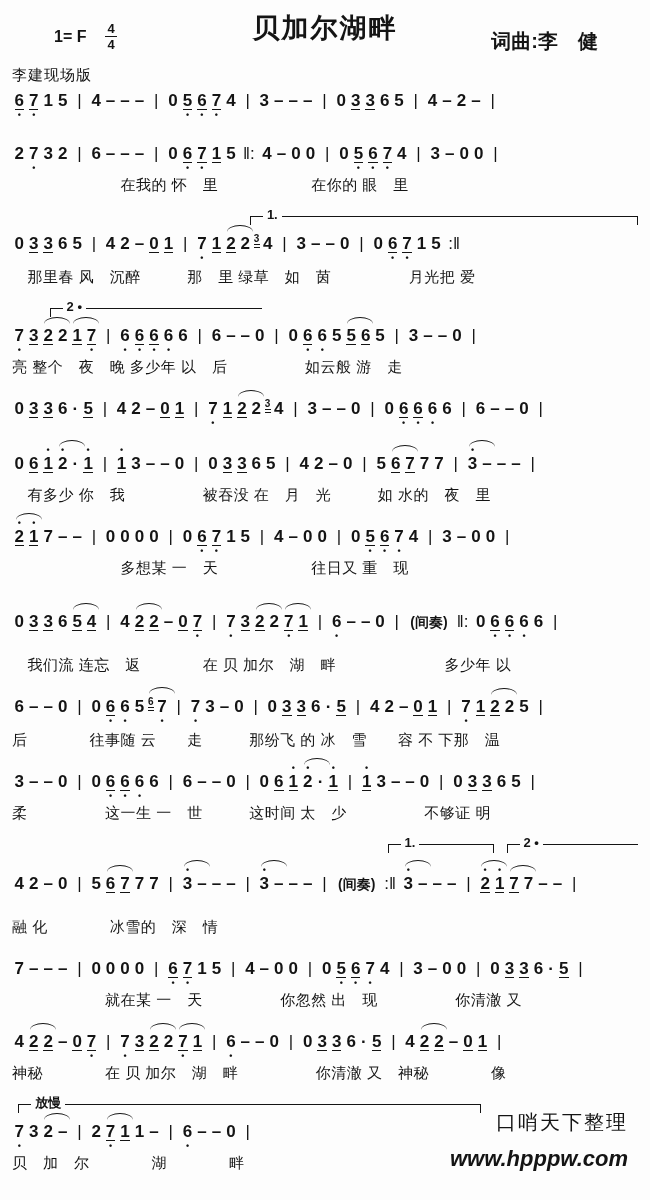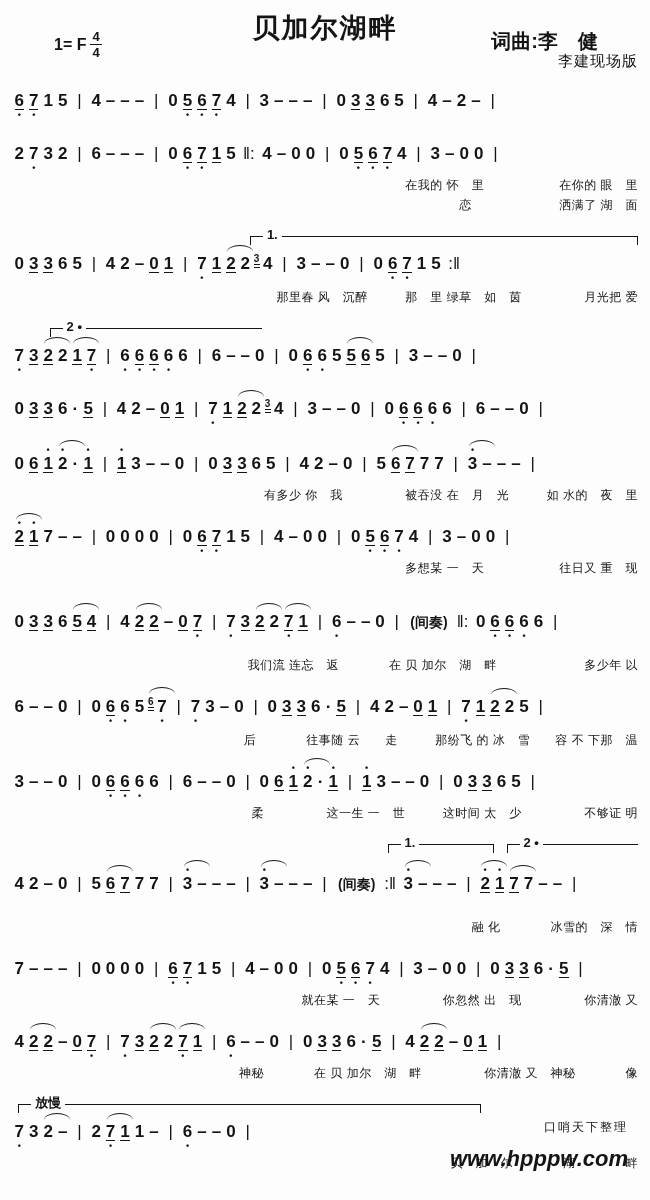--- a/index.html
+++ b/index.html
@@ -7,28 +7,28 @@
   body {
     background: #fdfdfd;
     color: #141414;
     font-family: "Liberation Sans", "DejaVu Sans", sans-serif;
     padding: 8px 12px 0 12px;
     position: relative;
   }
   
   .header { position: relative; height: 64px; }
   .keysig {
-    position: absolute; left: 42px; top: 22px;
-    font-size: 16px; font-weight: bold; display: flex; align-items: center; gap: 4px;
+    position: absolute; left: 42px; top: 14px;
+    font-size: 16px; font-weight: bold; display: flex; align-items: center; gap: 19px;
   }
   .frac { display: inline-flex; flex-direction: column; line-height: 1; font-size: 13px; text-align: center; }
   .frac .top { border-bottom: 1.5px solid #141414; padding: 0 2px 1px 2px; }
   .frac .bot { padding-top: 1px; }
   .title { text-align: center; font-size: 27px; font-weight: bold; letter-spacing: 2px; padding-top: 2px; font-family: Liberation Serif, serif; }
-  .subtitle { text-align: right; font-size: 15px; margin-top: 6px; letter-spacing: 1px; }
+  .subtitle { text-align: left; font-size: 15px; margin-top: 20px; letter-spacing: 1px; }
   .credit { position: absolute; right: 40px; top: 20px; font-size: 20px; font-weight: bold; }
   
   .sheet { margin-top: 10px; }
   .system { position: relative; margin-bottom: 13px; }
   .volta-row { position: relative; height: 17px; }
   .volta { position: absolute; top: 8px; height: 9px; border-top: 1.5px solid #141414; border-left: 1.5px solid #141414; }
   .volta.rend { border-right: 1.5px solid #141414; }
   .volta .vlabel {
     position: absolute; top: -9px; left: 12px; background: #fdfdfd;
     font-size: 13px; font-weight: bold; padding: 0 4px; line-height: 1;
@@ -52,24 +52,24 @@
   }
   .grace { font-size: 10px; top: -7px; min-width: 6px; margin: 0 1px; }
   .aug { margin: 0 1px; }
   .ptext { font-size: 14px; font-weight: bold; margin: 14px 4px; }
   .slurc {
     position: absolute; top: -10px; left: 1px; width: 26px; height: 7px;
     border-top: 1.7px solid #141414; border-radius: 100% 100% 0 0 / 200% 200% 0 0;
     pointer-events: none;
   }
   .da + .slurc, .t.da .slurc { top: -15px; }
-  .lyric { font-size: 12px; line-height: 20px; white-space: pre; letter-spacing: 0.5px; text-align: right; }
+  .lyric { font-size: 15px; line-height: 20px; white-space: pre; letter-spacing: 0.5px; }
   
   .footer { position: absolute; right: 22px; bottom: 28px; text-align: right; }
-  .footer-credit { font-size: 12px; letter-spacing: 2px; margin-bottom: 10px; }
+  .footer-credit { font-size: 20px; letter-spacing: 2px; margin-bottom: 10px; }
   .footer-site { font-size: 22px; font-weight: bold; font-style: italic; font-family: "Liberation Sans", sans-serif; }
 </style>
 </head>
 <body>
 
 <div class="header">
   <div class="keysig">
     <span>1= F</span>
     <span class="frac">
       <span class="top">4</span>
@@ -81,38 +81,38 @@
   <div class="credit">词曲:李　健</div>
 </div>
 
 <div class="sheet" id="sheet">
     <div class="system">
       <div class="notes"><span class="t note u1 db">6</span><span class="t note u1 db">7</span><span class="t note">1</span><span class="t note">5</span><span class="t bar">|</span><span class="t note">4</span><span class="t dashx">–</span><span class="t dashx">–</span><span class="t dashx">–</span><span class="t bar">|</span><span class="t note">0</span><span class="t note u1 db">5</span><span class="t note u1 db">6</span><span class="t note u1 db">7</span><span class="t note">4</span><span class="t bar">|</span><span class="t note">3</span><span class="t dashx">–</span><span class="t dashx">–</span><span class="t dashx">–</span><span class="t bar">|</span><span class="t note">0</span><span class="t note u1">3</span><span class="t note u1">3</span><span class="t note">6</span><span class="t note">5</span><span class="t bar">|</span><span class="t note">4</span><span class="t dashx">–</span><span class="t note">2</span><span class="t dashx">–</span><span class="t bar">|</span></div>
     </div>
     <div class="system">
       <div class="notes"><span class="t note">2</span><span class="t note db">7</span><span class="t note">3</span><span class="t note">2</span><span class="t bar">|</span><span class="t note">6</span><span class="t dashx">–</span><span class="t dashx">–</span><span class="t dashx">–</span><span class="t bar">|</span><span class="t note">0</span><span class="t note u1 db">6</span><span class="t note u1 db">7</span><span class="t note u1">1</span><span class="t note">5</span><span class="t bar">‖:</span><span class="t note">4</span><span class="t dashx">–</span><span class="t note">0</span><span class="t note">0</span><span class="t bar">|</span><span class="t note">0</span><span class="t note u1 db">5</span><span class="t note u1 db">6</span><span class="t note u1 db">7</span><span class="t note">4</span><span class="t bar">|</span><span class="t note">3</span><span class="t dashx">–</span><span class="t note">0</span><span class="t note">0</span><span class="t bar">|</span></div>
       <div class="lyric">　　　　　　　在我的 怀　里　　　　　　在你的 眼　里</div>
-      <div class="lyric">　　　　　　　　　恋　　　　　　　洒满了 湖　面</div>
     </div>
     <div class="system">
       <div class="volta-row">
         <div class="volta rend" style="left: 38%; width: 62%;">
           <span class="vlabel">1.</span>
         </div>
       </div>
       <div class="notes"><span class="t note">0</span><span class="t note u1">3</span><span class="t note u1">3</span><span class="t note">6</span><span class="t note">5</span><span class="t bar">|</span><span class="t note">4</span><span class="t note">2</span><span class="t dashx">–</span><span class="t note u1">0</span><span class="t note u1">1</span><span class="t bar">|</span><span class="t note db">7</span><span class="t note u1">1</span><span class="t note u1">2<i class="slurc"></i></span><span class="t note">2</span><span class="t note grace u2">3</span><span class="t note">4</span><span class="t bar">|</span><span class="t note">3</span><span class="t dashx">–</span><span class="t dashx">–</span><span class="t note">0</span><span class="t bar">|</span><span class="t note">0</span><span class="t note u1 db">6</span><span class="t note u1 db">7</span><span class="t note">1</span><span class="t note">5</span><span class="t bar">:‖</span></div>
       <div class="lyric">　那里春 风　沉醉　　　那　里 绿草　如　茵　　　　　月光把 爱</div>
     </div>
     <div class="system">
       <div class="volta-row">
         <div class="volta" style="left: 6%; width: 34%;">
           <span class="vlabel">2 •</span>
         </div>
       </div>
       <div class="notes"><span class="t note db">7</span><span class="t note u1">3</span><span class="t note u1">2<i class="slurc"></i></span><span class="t note">2</span><span class="t note u1">1<i class="slurc"></i></span><span class="t note u1 db">7</span><span class="t bar">|</span><span class="t note db">6</span><span class="t note u1 db">6</span><span class="t note u1 db">6</span><span class="t note db">6</span><span class="t note">6</span><span class="t bar">|</span><span class="t note">6</span><span class="t dashx">–</span><span class="t dashx">–</span><span class="t note">0</span><span class="t bar">|</span><span class="t note">0</span><span class="t note u1 db">6</span><span class="t note db">6</span><span class="t note">5</span><span class="t note u1">5<i class="slurc"></i></span><span class="t note u1">6</span><span class="t note">5</span><span class="t bar">|</span><span class="t note">3</span><span class="t dashx">–</span><span class="t dashx">–</span><span class="t note">0</span><span class="t bar">|</span></div>
+      <div class="lyric">亮 整个　夜　晚 多少年 以　后　　　　　如云般 游　走</div>
     </div>
     <div class="system">
       <div class="notes"><span class="t note">0</span><span class="t note u1">3</span><span class="t note u1">3</span><span class="t note">6</span><span class="t aug">·</span><span class="t note u1">5</span><span class="t bar">|</span><span class="t note">4</span><span class="t note">2</span><span class="t dashx">–</span><span class="t note u1">0</span><span class="t note u1">1</span><span class="t bar">|</span><span class="t note db">7</span><span class="t note u1">1</span><span class="t note u1">2<i class="slurc"></i></span><span class="t note">2</span><span class="t note grace u2">3</span><span class="t note">4</span><span class="t bar">|</span><span class="t note">3</span><span class="t dashx">–</span><span class="t dashx">–</span><span class="t note">0</span><span class="t bar">|</span><span class="t note">0</span><span class="t note u1 db">6</span><span class="t note u1 db">6</span><span class="t note db">6</span><span class="t note">6</span><span class="t bar">|</span><span class="t note">6</span><span class="t dashx">–</span><span class="t dashx">–</span><span class="t note">0</span><span class="t bar">|</span></div>
     </div>
     <div class="system">
       <div class="notes"><span class="t note">0</span><span class="t note u1">6</span><span class="t note u1 da">1</span><span class="t note da">2<i class="slurc"></i></span><span class="t aug">·</span><span class="t note u1 da">1</span><span class="t bar">|</span><span class="t note u1 da">1</span><span class="t note">3</span><span class="t dashx">–</span><span class="t dashx">–</span><span class="t note">0</span><span class="t bar">|</span><span class="t note">0</span><span class="t note u1">3</span><span class="t note u1">3</span><span class="t note">6</span><span class="t note">5</span><span class="t bar">|</span><span class="t note">4</span><span class="t note">2</span><span class="t dashx">–</span><span class="t note">0</span><span class="t bar">|</span><span class="t note">5</span><span class="t note u1">6<i class="slurc"></i></span><span class="t note u1">7</span><span class="t note">7</span><span class="t note">7</span><span class="t bar">|</span><span class="t note da">3<i class="slurc"></i></span><span class="t dashx">–</span><span class="t dashx">–</span><span class="t dashx">–</span><span class="t bar">|</span></div>
       <div class="lyric">　有多少 你　我　　　　　被吞没 在　月　光　　　如 水的　夜　里</div>
     </div>
     <div class="system">
       <div class="notes"><span class="t note u1 da">2<i class="slurc"></i></span><span class="t note u1 da">1</span><span class="t note">7</span><span class="t dashx">–</span><span class="t dashx">–</span><span class="t bar">|</span><span class="t note">0</span><span class="t note">0</span><span class="t note">0</span><span class="t note">0</span><span class="t bar">|</span><span class="t note">0</span><span class="t note u1 db">6</span><span class="t note u1 db">7</span><span class="t note">1</span><span class="t note">5</span><span class="t bar">|</span><span class="t note">4</span><span class="t dashx">–</span><span class="t note">0</span><span class="t note">0</span><span class="t bar">|</span><span class="t note">0</span><span class="t note u1 db">5</span><span class="t note u1 db">6</span><span class="t note db">7</span><span class="t note">4</span><span class="t bar">|</span><span class="t note">3</span><span class="t dashx">–</span><span class="t note">0</span><span class="t note">0</span><span class="t bar">|</span></div>

